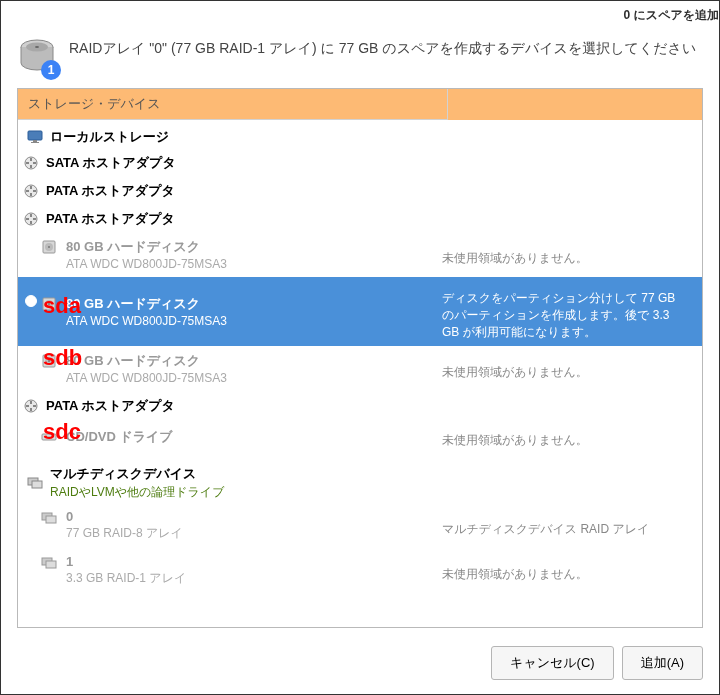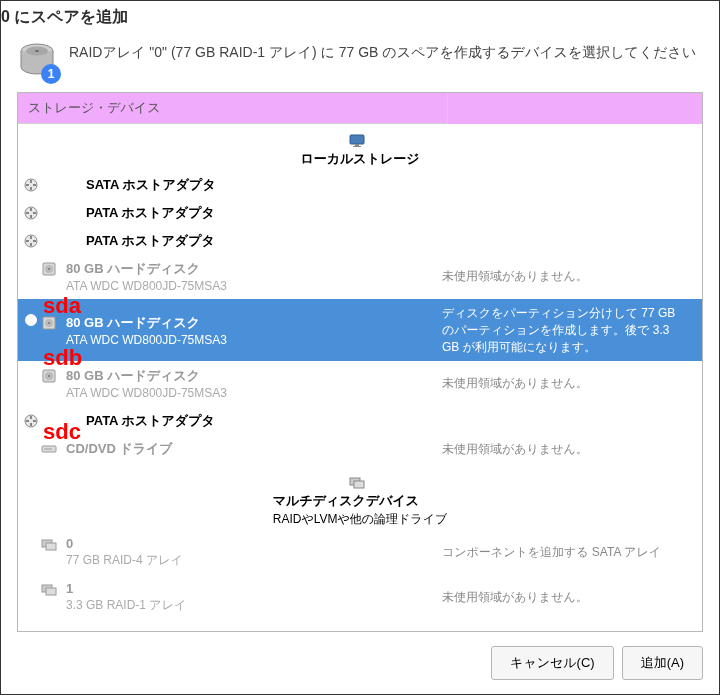--- a/index.html
+++ b/index.html
@@ -1,46 +1,46 @@
 <!DOCTYPE html>
 <html><head>
 <meta charset="utf-8">
 <style>
 * { box-sizing: border-box; margin: 0; padding: 0; }
 body { font-family: sans-serif; font-size: 13px; background: #fff; width: 720px; height: 695px; position: relative; border: 1px solid #333; }
-.titlebar { text-align: left; padding: 6px 0 4px; font-size: 16px; font-weight: bold; color: #2e2e2e; }
+.titlebar { text-align: right; padding: 6px 0 4px; font-size: 12px; font-weight: bold; color: #2e2e2e; }
 .header { display: flex; padding: 8px 16px 12px; align-items: flex-start; gap: 12px; }
 .hdd-icon { width: 40px; height: 40px; position: relative; flex-shrink: 0; }
 .hdd-svg { width: 40px; height: 40px; }
 .badge { position: absolute; bottom: -4px; right: -4px; width: 20px; height: 20px; border-radius: 50%; background: #3b82f6; color: #fff; font-size: 12px; display: flex; align-items: center; justify-content: center; font-weight: bold; }
 .header-text { color: #444; font-size: 14px; line-height: 1.5; padding-top: 2px; }
 .panel { border: 1px solid #b9b9b9; margin: 0 16px; height: 540px; display: flex; flex-direction: column; background: #fff; }
-.panel-headers { display: flex; background: #f0abfc; }
+.panel-headers { display: flex; background: #fdba74; }
 .panel-header { padding: 6px 10px; color: #555; font-size: 13px; border-bottom: 1px solid #d2d2d2; border-right: 1px solid #d2d2d2; }
 .ph-left { width: 430px; }
 .ph-right { flex: 1; border-right: none; }
 .list { flex: 1; overflow-y: auto; padding: 4px 0; }
 .row { display: flex; align-items: center; padding: 2px 8px; min-height: 24px; }
-.row.category { font-weight: bold; padding-top: 4px; padding-bottom: 2px; flex-direction: column; }
+.row.category { font-weight: bold; padding-top: 4px; padding-bottom: 2px; }
 .row.subcat { font-weight: bold; padding-left: 4px; padding-top: 6px; padding-bottom: 4px; }
 .row.device { padding-left: 4px; align-items: center; padding-top: 6px; padding-bottom: 6px; }
 .left-col { width: 420px; display: flex; align-items: center; flex-shrink: 0; }
 .left-col.top { align-items: flex-start; }
-.right-col { flex: 1; color: #888; font-size: 12px; line-height: 1.4; padding-right: 8px; }
-.indent1 { padding-left: 8px; gap: 40px; }
+.right-col { flex: 1; color: #888; font-size: 12px; line-height: 1.4; padding-right: 8px; margin-top: 7px; }
+.indent1 { padding-left: 8px; }
 .indent2 { padding-left: 20px; }
 .radio-slot { width: 18px; display: inline-flex; justify-content: center; flex-shrink: 0; }
 .radio { width: 12px; height: 12px; border: 1px solid #888; border-radius: 50%; background: #fff; }
 .radio.checked::after { content: ''; display: block; width: 6px; height: 6px; background: #3b82f6; border-radius: 50%; margin: 2px; }
 .ico { width: 18px; height: 18px; display: inline-flex; align-items: center; justify-content: center; flex-shrink: 0; margin-right: 6px; }
 .ico svg { width: 16px; height: 16px; }
 .disk-ico { margin-right: 8px; }
 .dev-text { display: flex; flex-direction: column; }
 .dev-title { font-weight: bold; color: #444; }
-.dev-sub { color: #000000; font-size: 12px; margin-top: 1px; }
+.dev-sub { color: #4d7c0f; font-size: 12px; margin-top: 1px; }
 .row.selected { background: #4a90d9; color: #fff; }
 .row.selected .dev-title, .row.selected .right-col, .row.selected .dev-sub { color: #fff; }
 .row.selected .radio { border-color: #fff; }
 .row.selected .radio.checked::after { background: #fff; }
 .row.gray .dev-title { color: #999; font-weight: bold; }
 .row.gray .dev-sub { color: #aaa; }
 .buttons { position: absolute; bottom: 14px; right: 16px; display: flex; gap: 8px; }
 .btn { padding: 7px 18px; background: #f6f6f6; border: 1px solid #b5b5b5; border-radius: 3px; font-size: 13px; cursor: pointer; }
 .annotation { position: absolute; left: 42px; color: #ff0000; font-size: 22px; font-weight: bold; font-family: Arial, sans-serif; pointer-events: none; }
 </style>
@@ -208,24 +208,24 @@
       <div class="left-col top">
         <span class="radio-slot"></span>
         <span class="ico disk-ico">
             <svg viewBox="0 0 16 16">
               <rect x="1" y="3" width="10" height="7" fill="#ccc" stroke="#999"></rect>
               <rect x="5" y="6" width="10" height="7" fill="#ddd" stroke="#999"></rect>
             </svg>
           </span>
         <div class="dev-text">
           <span class="dev-title">0</span>
-          <span class="dev-sub">77 GB RAID-4 アレイ</span>
-        </div>
-      </div>
-      <div class="right-col">コンポーネントを追加する SATA アレイ</div>
+          <span class="dev-sub">77 GB RAID-8 アレイ</span>
+        </div>
+      </div>
+      <div class="right-col">マルチディスクデバイス RAID アレイ</div>
     </div>
 
     <div class="row device indent2 gray">
       <div class="left-col top">
         <span class="radio-slot"></span>
         <span class="ico disk-ico">
             <svg viewBox="0 0 16 16">
               <rect x="1" y="3" width="10" height="7" fill="#ccc" stroke="#999"></rect>
               <rect x="5" y="6" width="10" height="7" fill="#ddd" stroke="#999"></rect>
             </svg>

